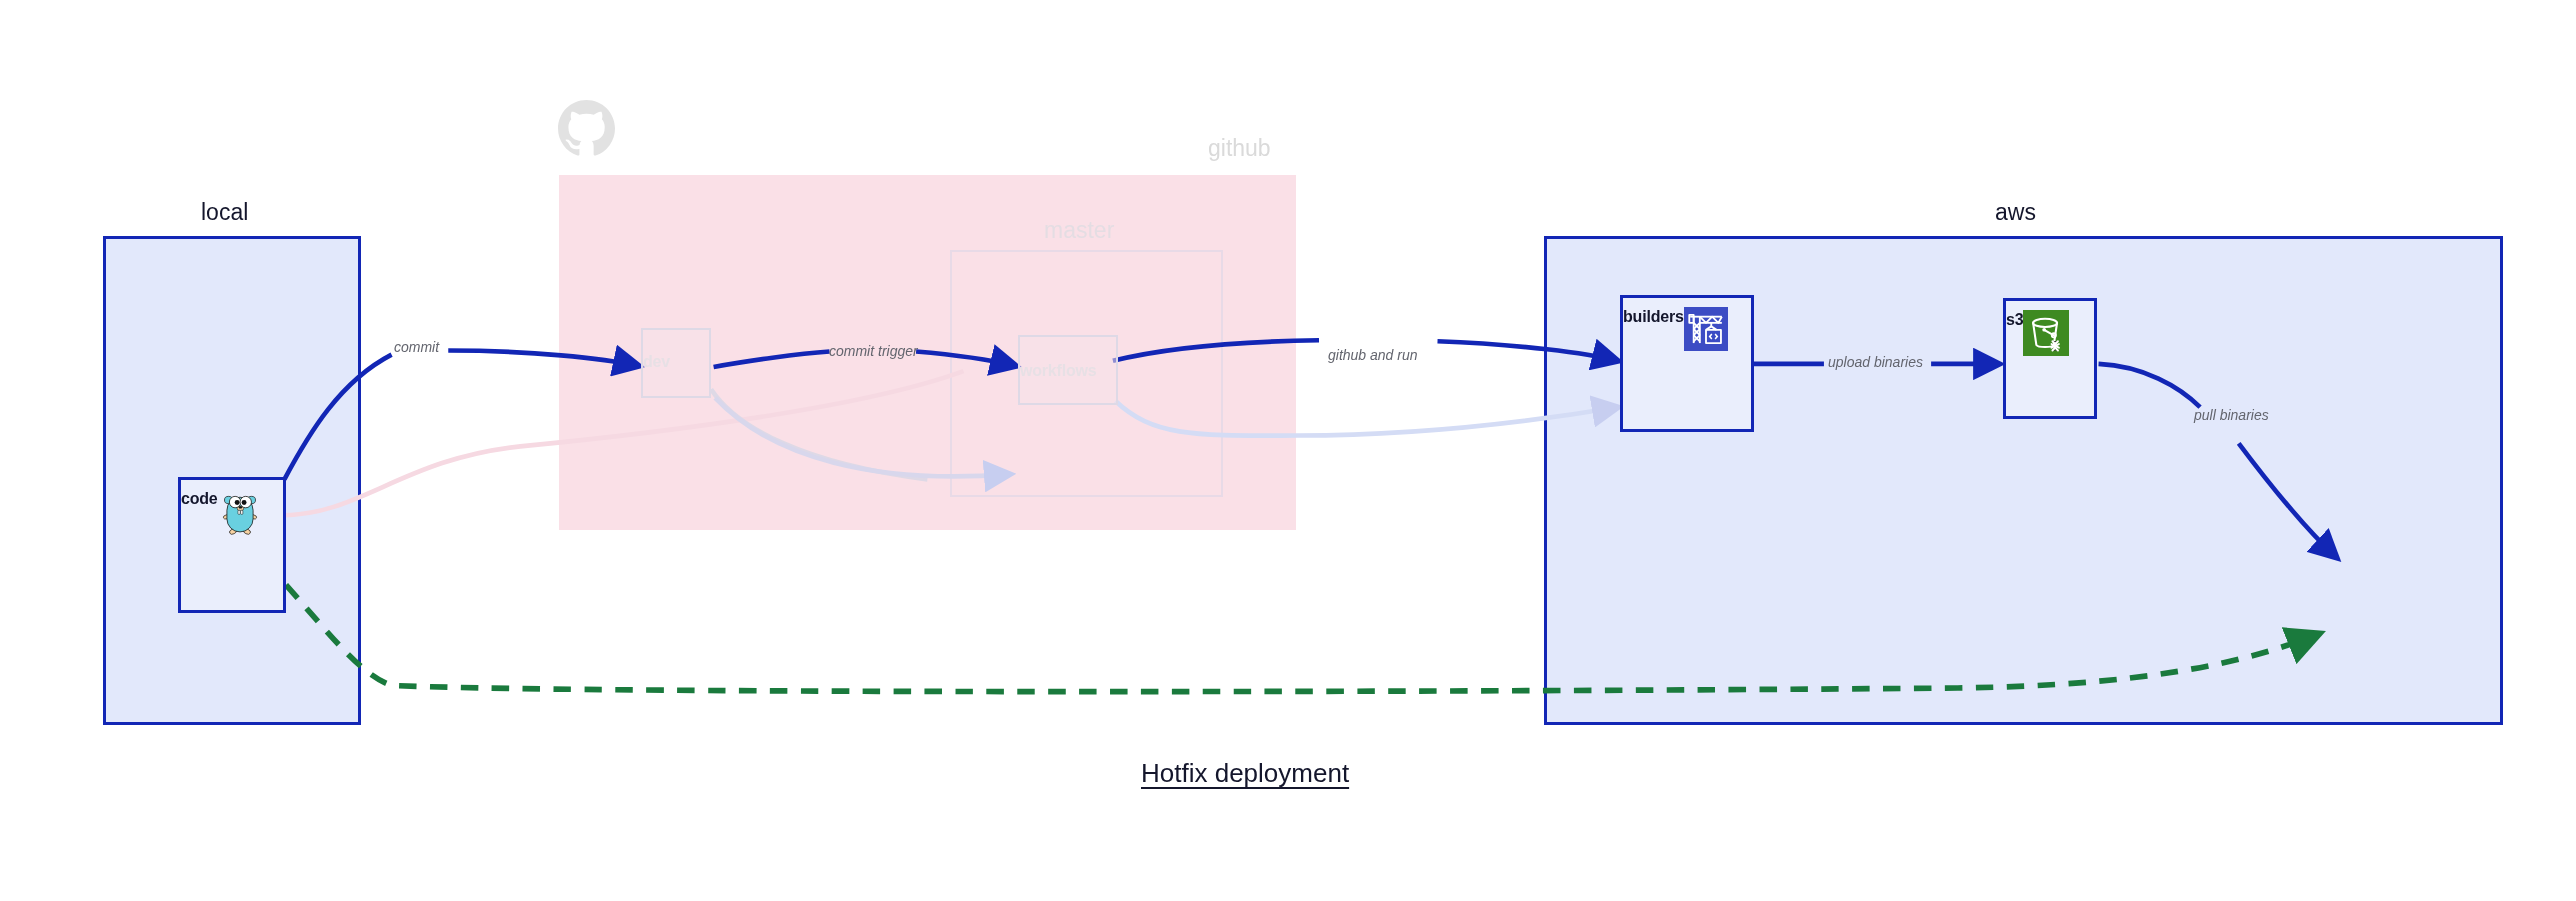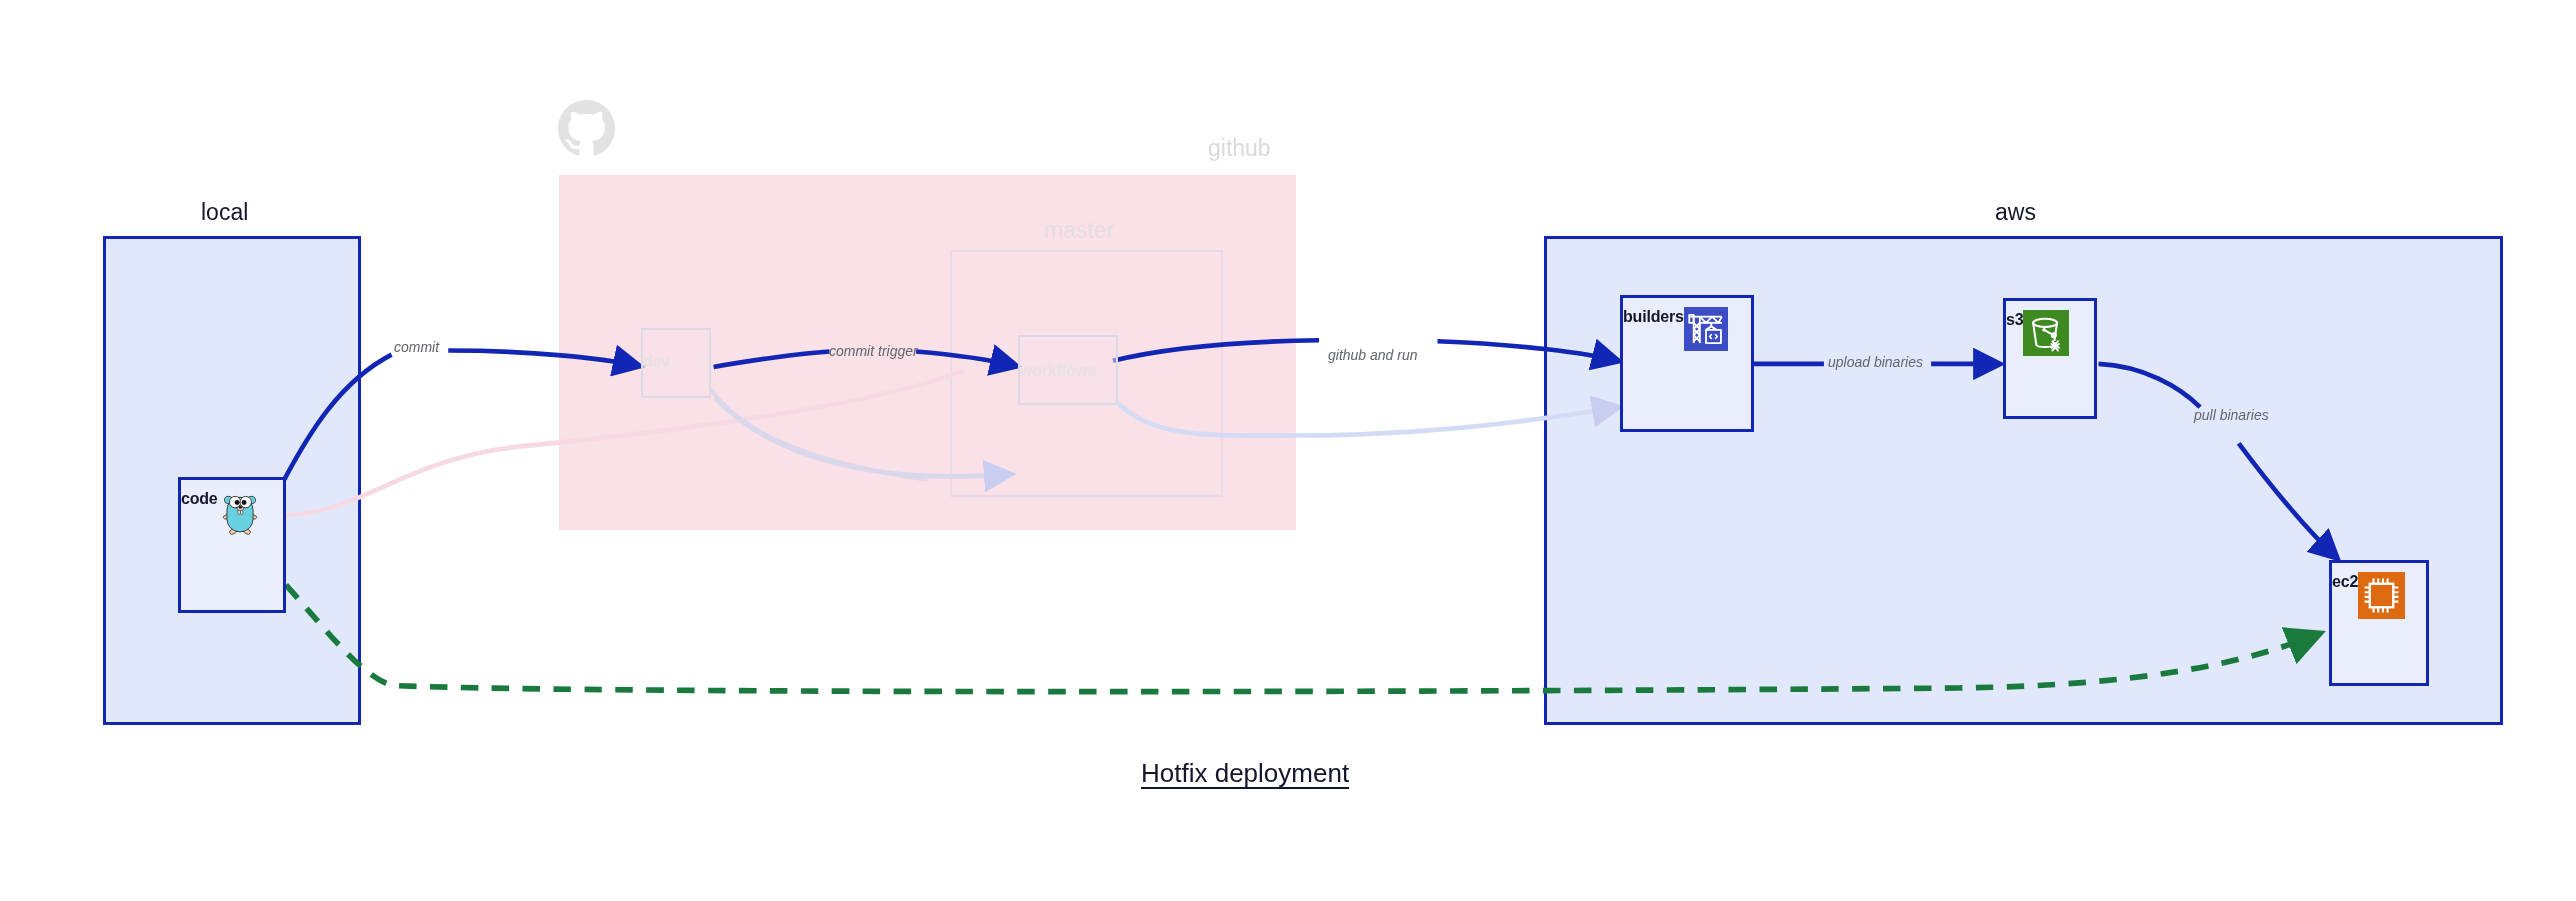--- a/index.html
+++ b/index.html
@@ -270,35 +270,20 @@
         <circle cx="46" cy="43" r="4" fill="#ffffff"></circle>
         <circle cx="67" cy="55" r="4.5" fill="none" stroke="#ffffff" stroke-width="4"></circle>
         <g stroke="#ffffff" stroke-width="4.2" stroke-linecap="round">
           <path d="M70 70 L70 86 M62 74 L78 82 M62 82 L78 74"></path>
           <path d="M64 68 L70 74 L76 68 M64 88 L70 82 L76 88"></path>
         </g>
       </svg>
     </span>
   </div>
 
-  <div class="node" style="left:2329px; top:560px; width:100px; height:126px;">
-    <span class="node-title">ec2</span>
-    <span class="node-icon" style="width:47px;height:47px;">
-      <svg viewBox="0 0 100 100" width="47" height="47">
-        <rect x="0" y="0" width="100" height="100" fill="#dd6a11"></rect>
-        <rect x="25" y="25" width="50" height="50" fill="none" stroke="#ffffff" stroke-width="5"></rect>
-        <g stroke="#ffffff" stroke-width="4.5" stroke-linecap="butt">
-          <path d="M33 25 L33 14 M43 25 L43 14 M53 25 L53 14 M63 25 L63 14"></path>
-          <path d="M33 75 L33 86 M43 75 L43 86 M53 75 L53 86 M63 75 L63 86"></path>
-          <path d="M25 33 L14 33 M25 43 L14 43 M25 53 L14 53 M25 63 L14 63"></path>
-          <path d="M75 33 L86 33 M75 43 L86 43 M75 53 L86 53 M75 63 L86 63"></path>
-        </g>
-      </svg>
-    </span>
-  </div>
 
   <span class="edge-label" style="left:394px; top:340px;">commit</span>
   <span class="edge-label" style="left:829px; top:344px;">commit trigger</span>
   <span class="edge-label" style="left:1328px; top:348px;">github and run</span>
   <span class="edge-label" style="left:1828px; top:355px;">upload binaries</span>
   <span class="edge-label" style="left:2194px; top:408px;text-align:right;">pull binaries</span>
 
   <span class="diagram-title" style="left:1141px; top:760px;">Hotfix deployment</span>
 
 </div>

